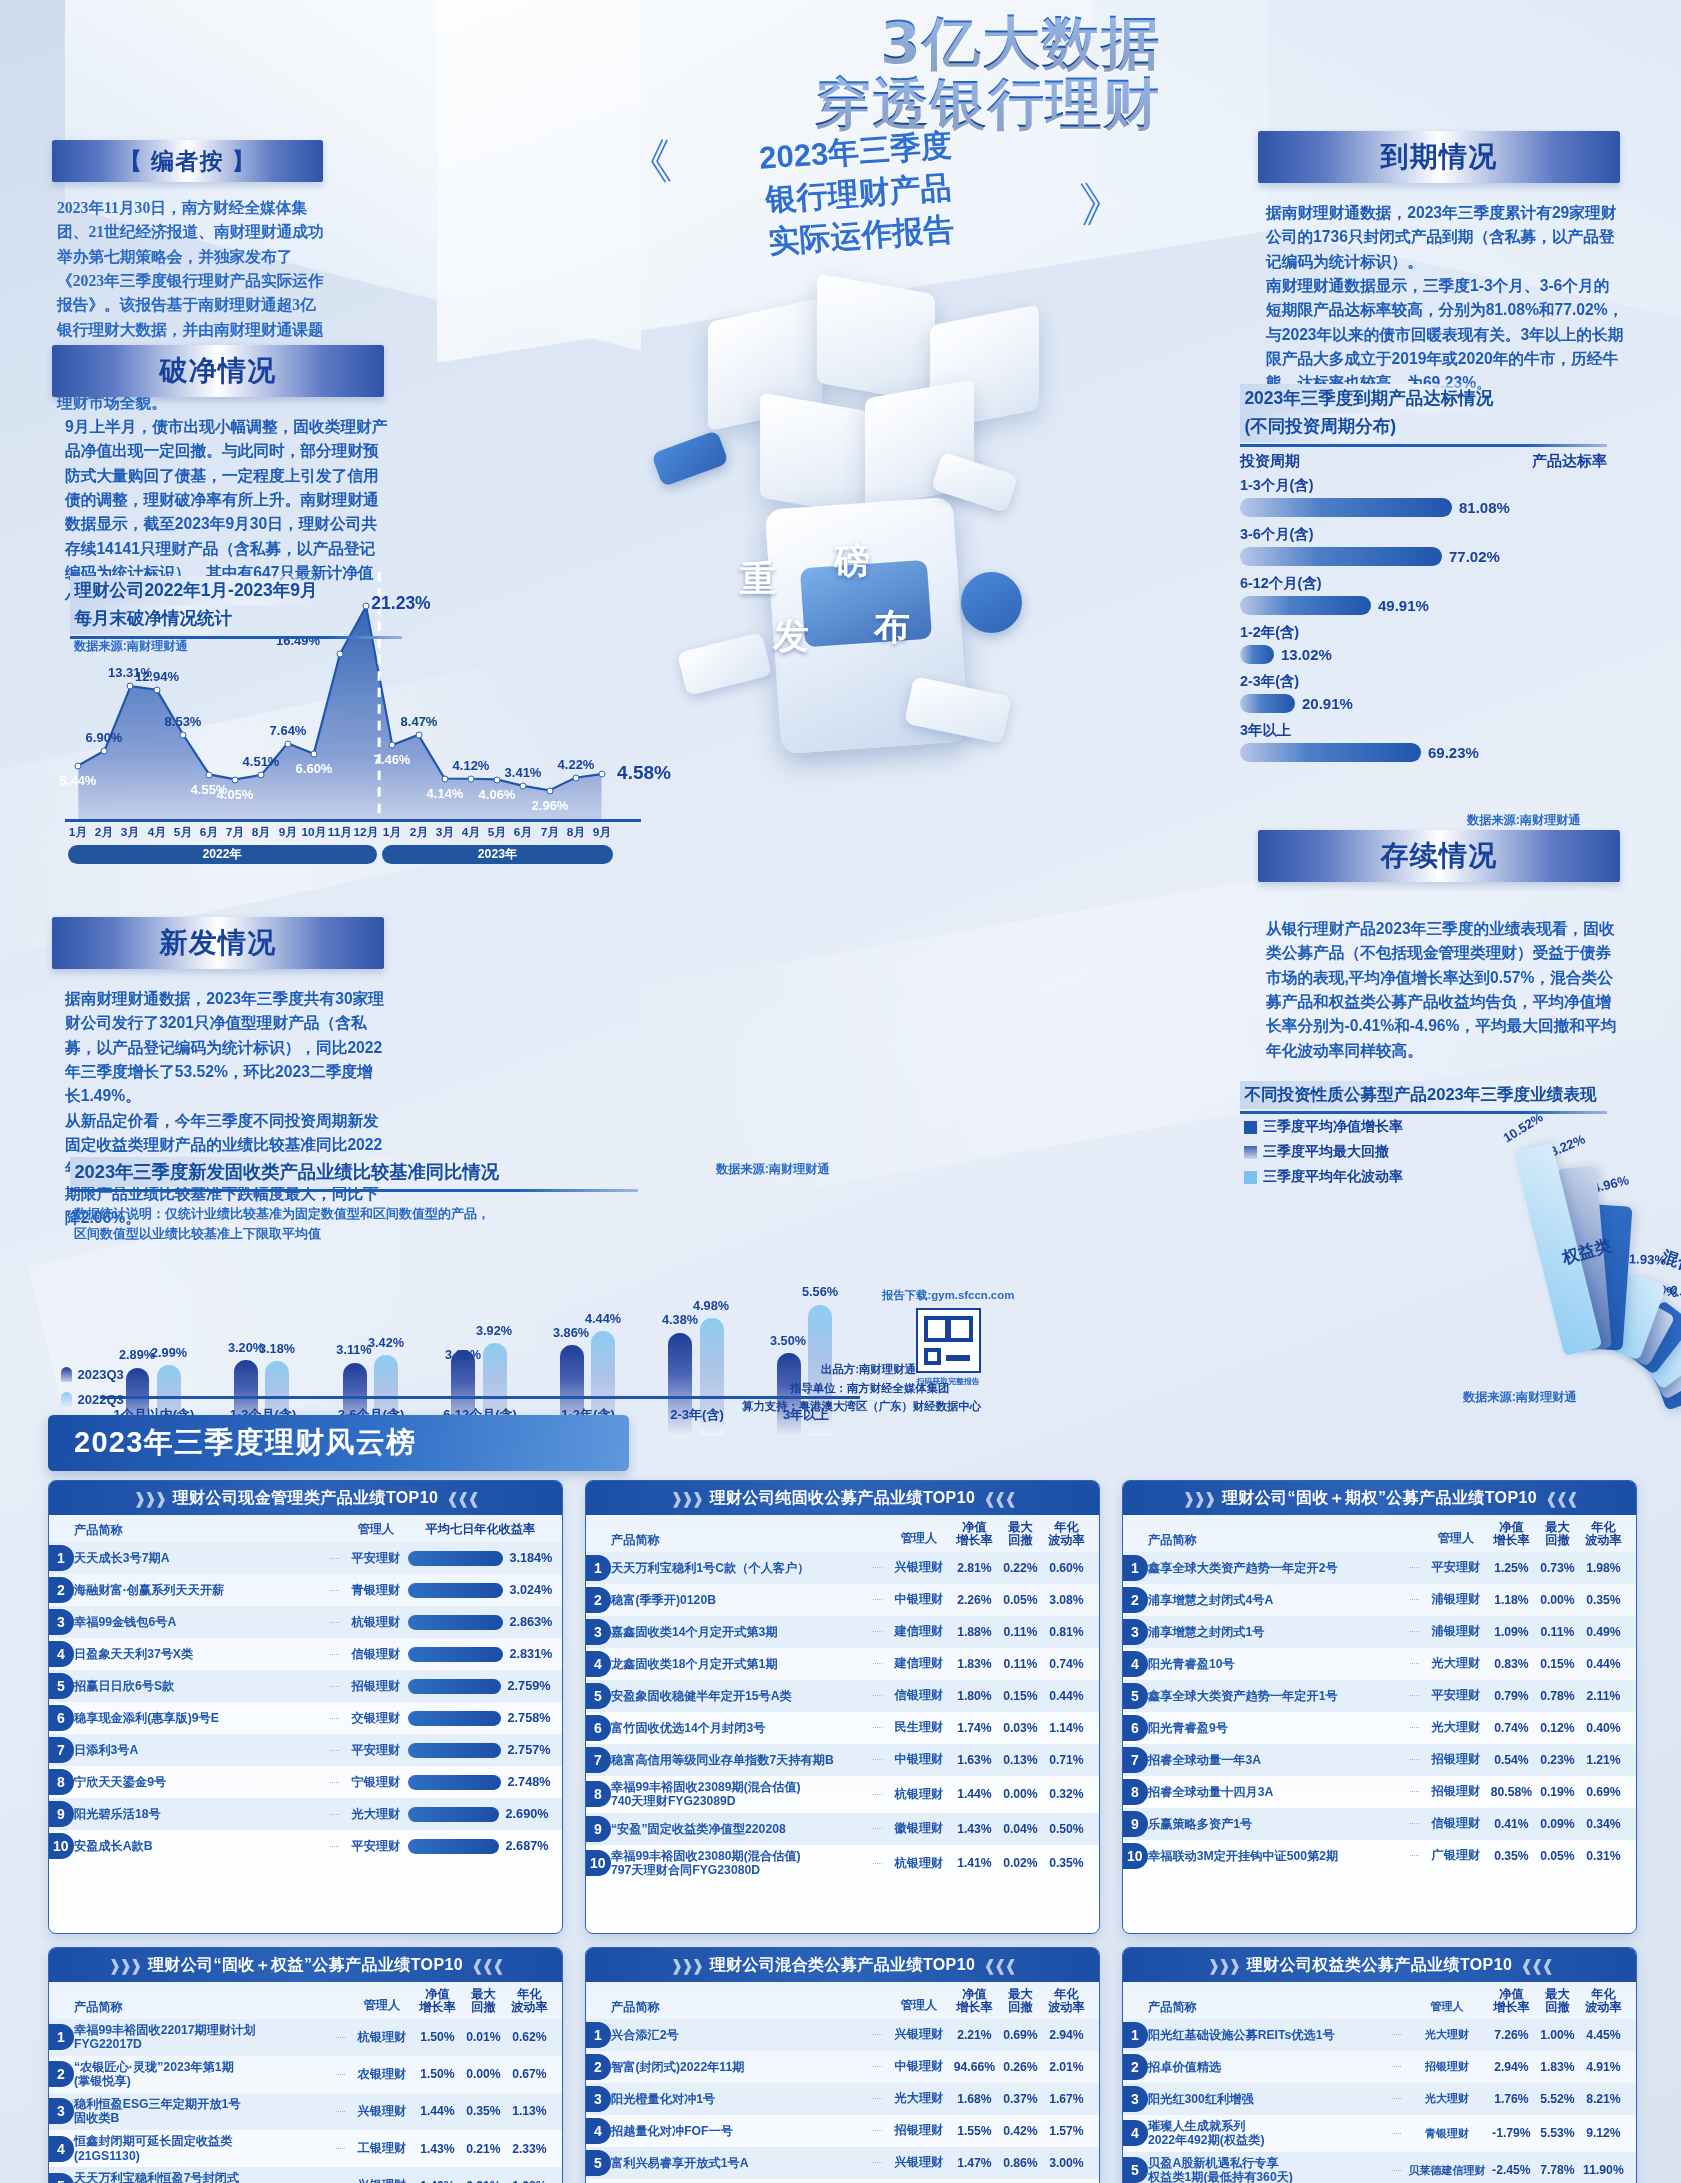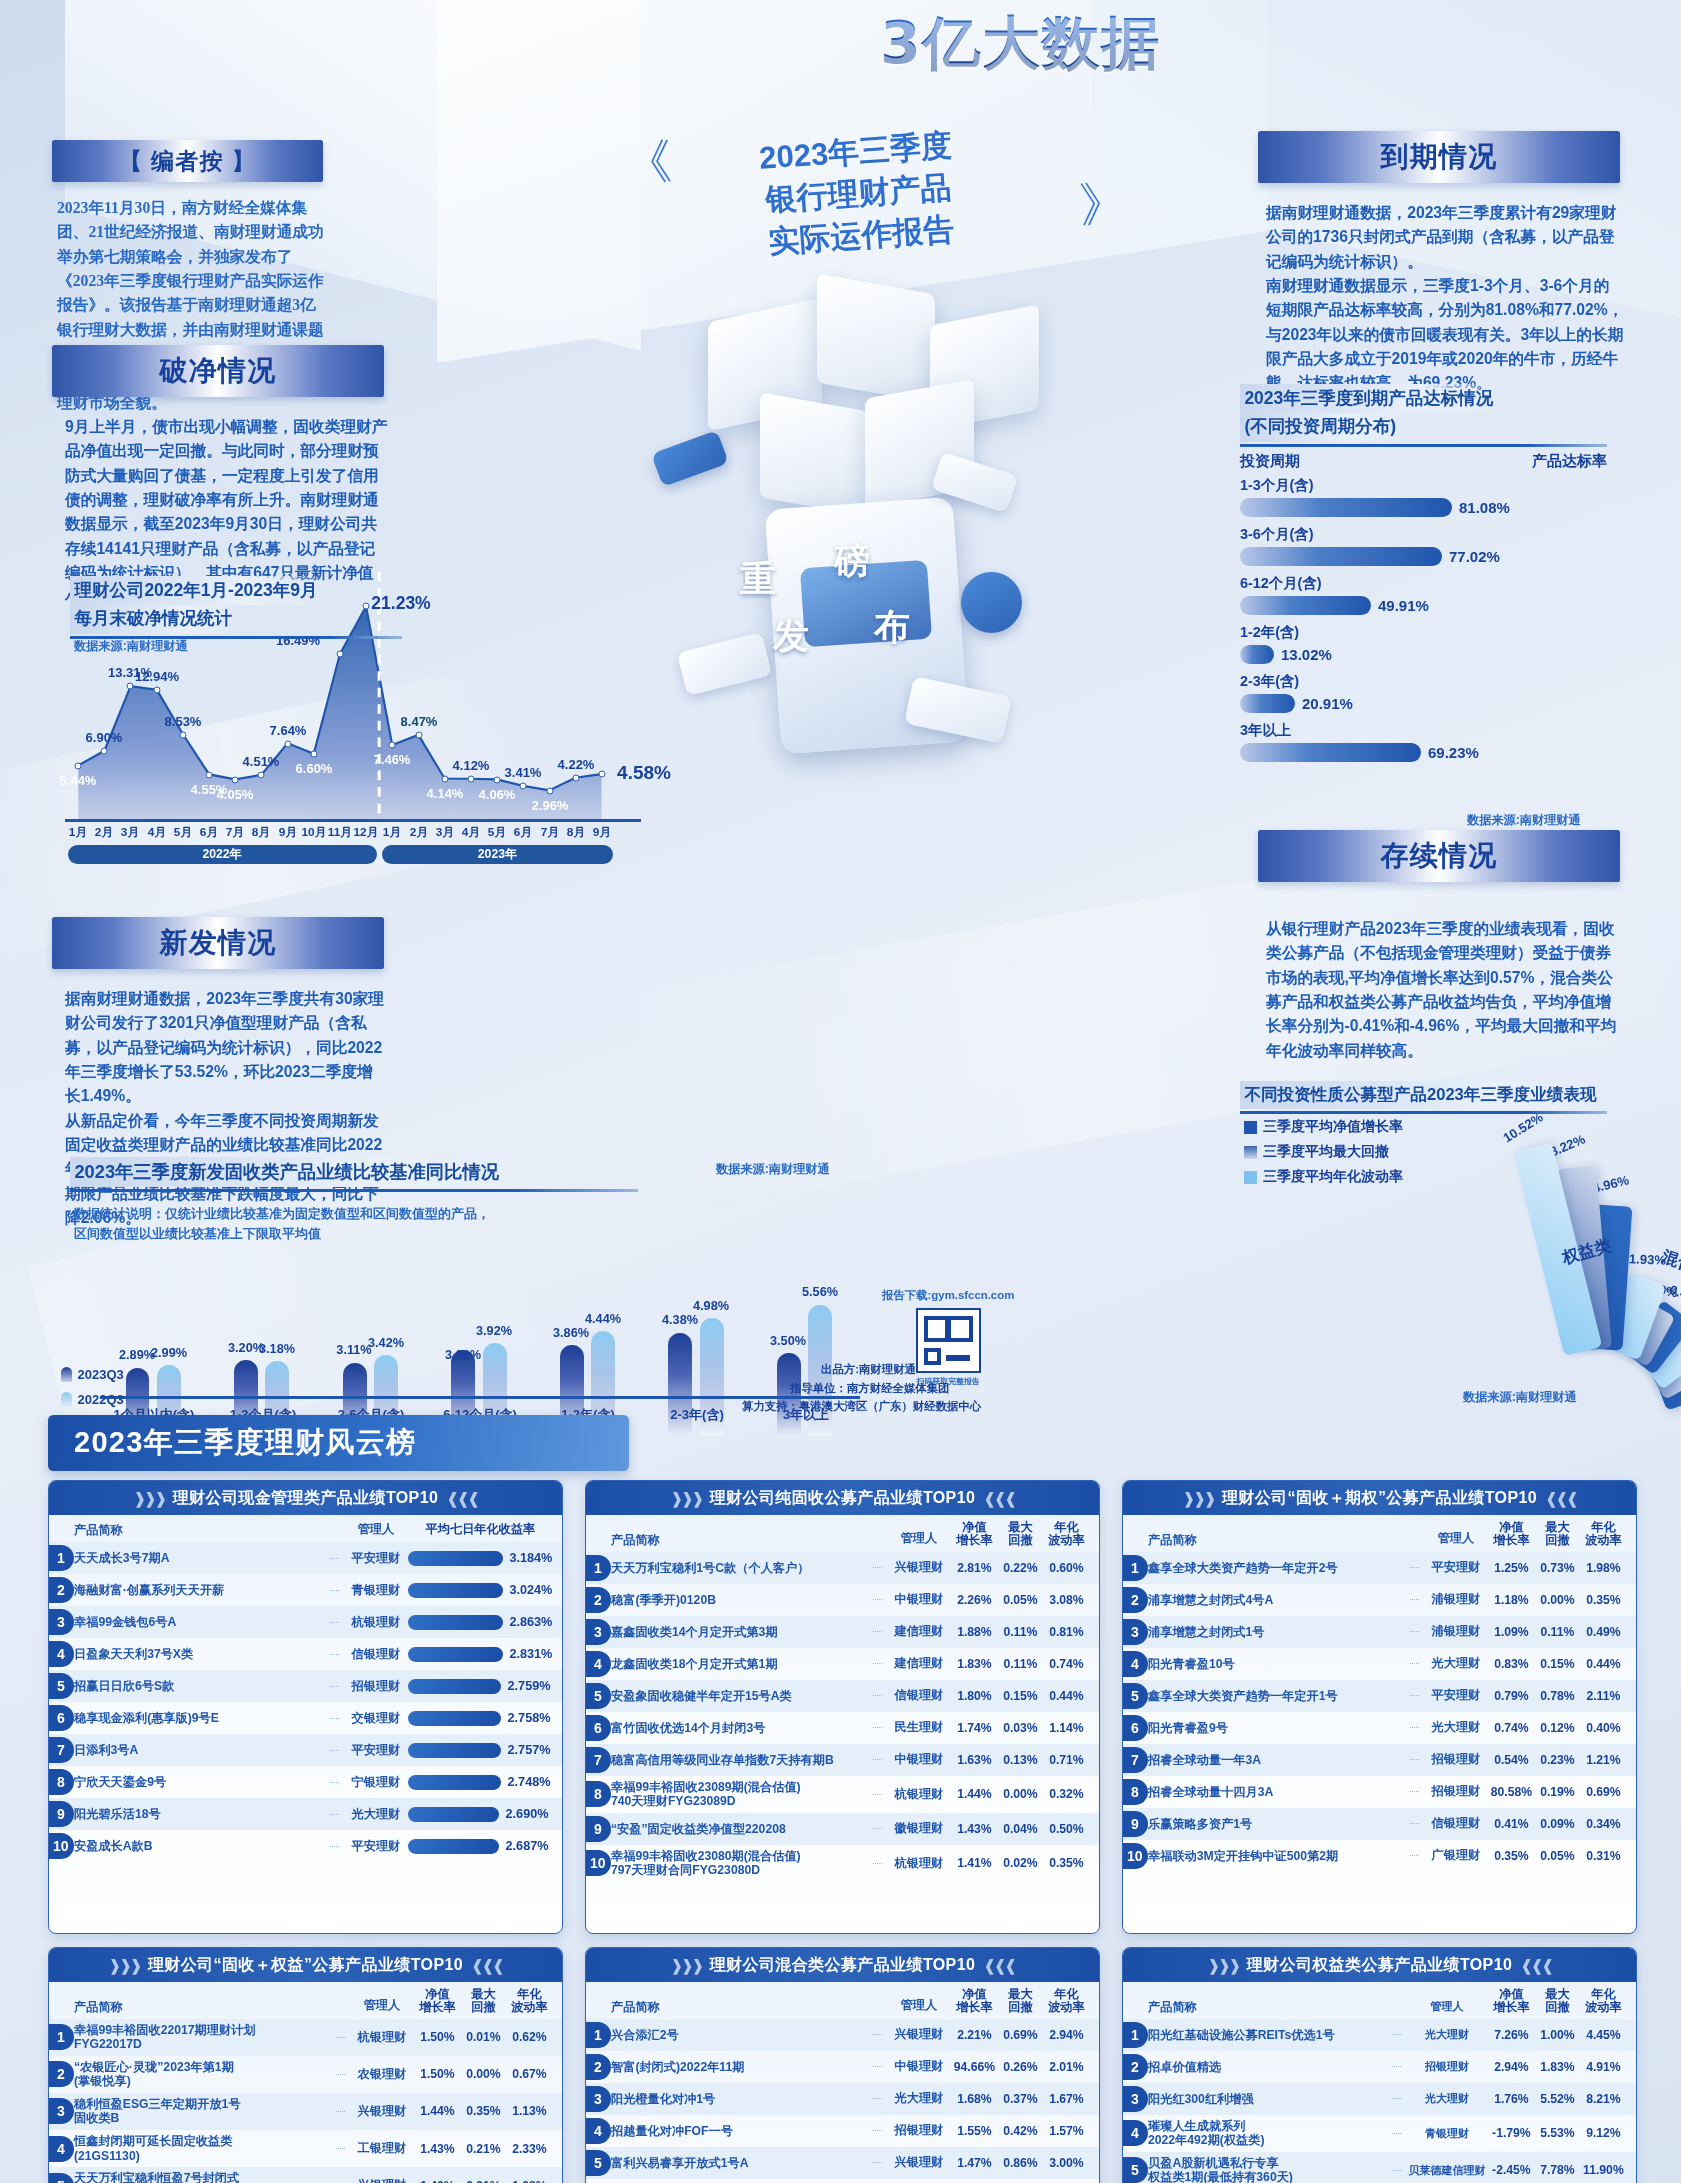--- a/index.html
+++ b/index.html
@@ -175,20 +175,21 @@
 
 <div class="shard sh1"></div>
 <div class="shard sh2"></div>
 <div class="shard sh3"></div>
 <div class="shard sh4"></div>
 <div class="shard sh5"></div>
 <div class="shard sh6"></div>
 
 <div class="title-wrap">
   <div class="title-l1">3亿大数据</div>
+  <div class="title-l2">穿透银行理财</div>
 </div>
 <div class="bracket-l">《</div>
 <div class="bracket-r">》</div>
 <div class="subtitle-box">
   <div>2023年三季度</div>
   <div>银行理财产品</div>
   <div>实际运作报告</div>
 </div>
 
 <div class="cube-art">

